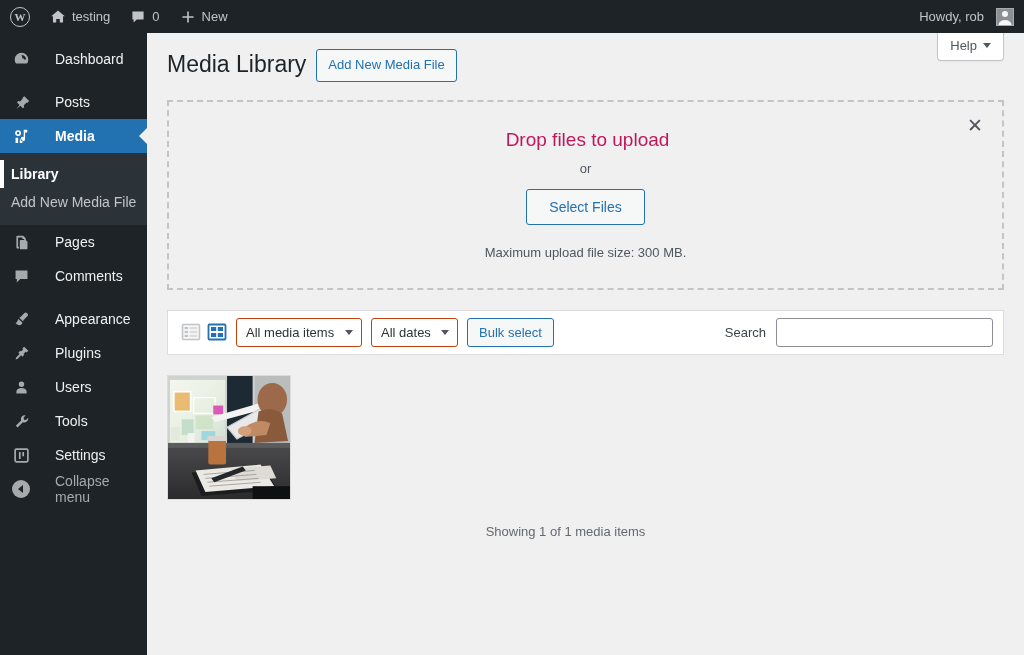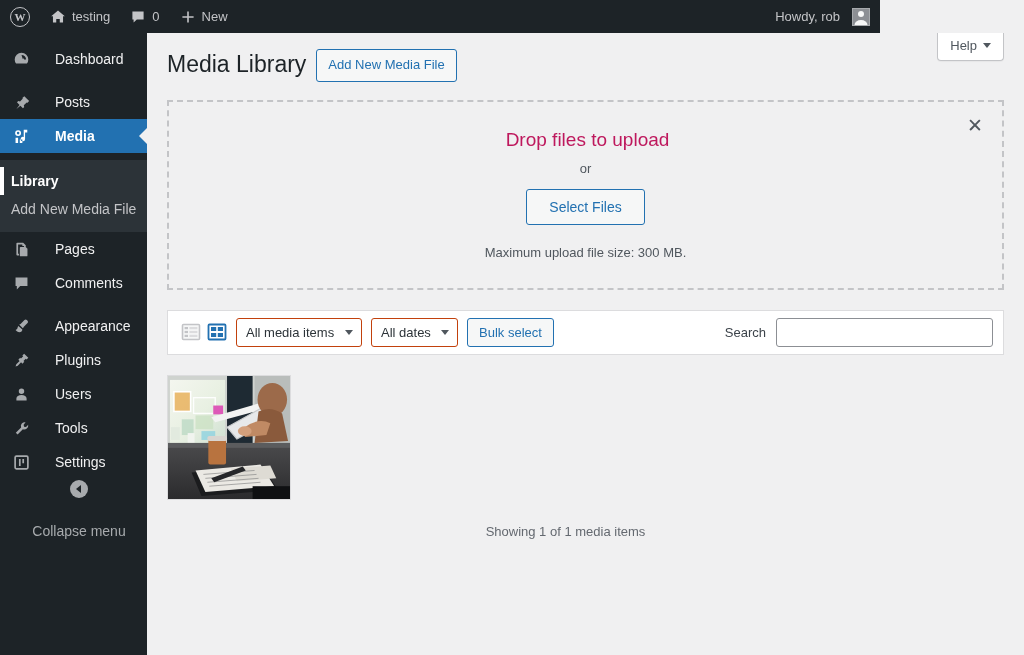--- a/index.html
+++ b/index.html
@@ -7,21 +7,21 @@
     margin: 0; padding: 0;
     width: 1024px; height: 655px;
     overflow: hidden;
     font-family: "Liberation Sans", sans-serif;
     background: #f0f0f1;
   }
 
   
   #adminbar {
     position: absolute; top: 0; left: 0;
-    width: 880px; height: 33px;
+    width: 1024px; height: 33px;
     background: #1d2327;
     color: #c3c4c7;
     display: flex; align-items: center;
     font-size: 13px;
     z-index: 50;
   }
   .ab-item {
     display: flex; align-items: center; gap: 6px;
     height: 33px; padding: 0 10px;
     color: #c3c4c7; cursor: pointer; white-space: nowrap;
@@ -78,32 +78,32 @@
     background: #2271b1; color: #fff; font-weight: 600;
   }
   .menu-item.current .mi-icon { color: #fff; }
   .menu-item.current::after {
     content: ""; position: absolute; right: 0; top: 50%;
     transform: translateY(-50%);
     border-style: solid; border-width: 8px 8px 8px 0;
     border-color: transparent #f0f0f1 transparent transparent;
   }
   .menu-gap { height: 9px; }
-  .submenu { background: #2c3338; padding: 7px 0 9px 0; margin-top: 7px; }
+  .submenu { background: #2c3338; padding: 7px 0 9px 0; }
   .submenu-item {
     display: block; padding: 6px 0 6px 11px;
     font-size: 14px; color: #c3c4c7; cursor: pointer;
     position: relative;
   }
   .submenu-item.current { color: #fff; font-weight: 600; }
   .submenu-item.current::before {
     content: ""; position: absolute; left: 0; top: 0; bottom: 0;
     width: 4px; background: #fff;
   }
-  .collapse-item { color: #a7aaad; flex-direction: column; }
+  .collapse-item { color: #a7aaad; }
   .collapse-icon {
     width: 18px; height: 18px; border-radius: 50%;
     background: #a7aaad; display: flex;
     align-items: center; justify-content: center; flex: none;
   }
   .collapse-icon::before {
     content: ""; border-style: solid; border-width: 4px 5px 4px 0;
     border-color: transparent #1d2327 transparent transparent;
     margin-right: 2px;
   }

